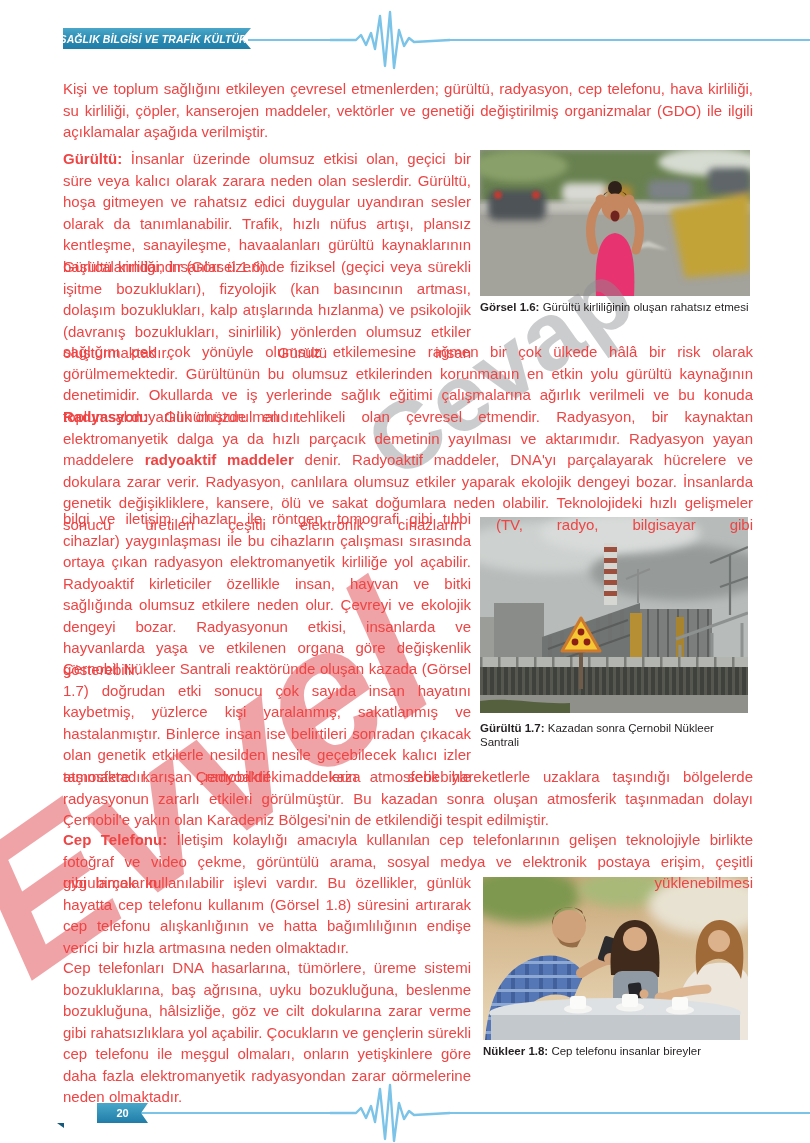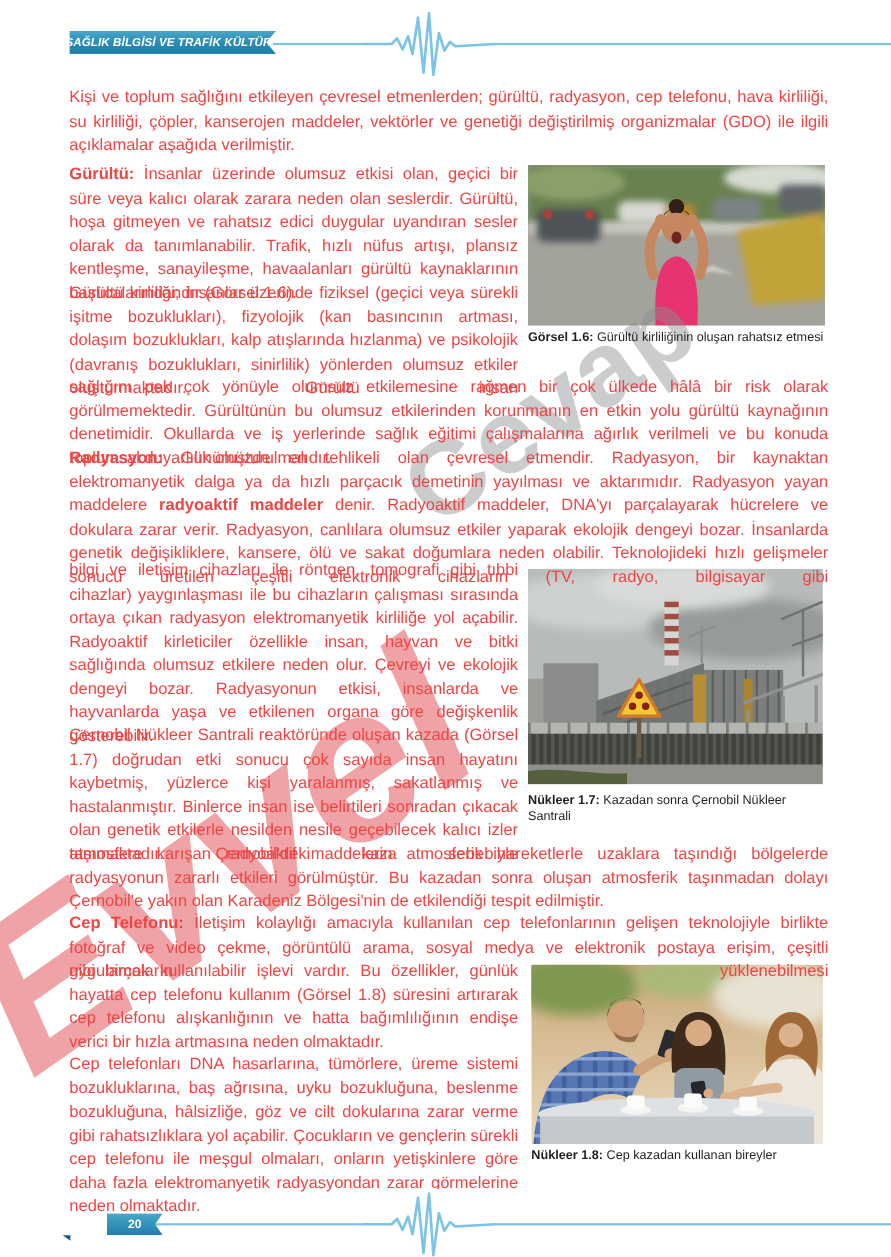--- a/index.html
+++ b/index.html
@@ -194,21 +194,21 @@
     <g>
       <rect x="99" y="128" width="4" height="44" fill="#6e5c49"></rect>
       <path d="M82 134 L120 134 L101 101 Z" fill="#f4c733" stroke="#cd7a2e" stroke-width="3" stroke-linejoin="round"></path>
       <circle cx="101" cy="115" r="3.4" fill="#8a1f14"></circle>
       <circle cx="95" cy="125" r="3.4" fill="#8a1f14"></circle>
       <circle cx="107" cy="125" r="3.4" fill="#8a1f14"></circle>
       <circle cx="101" cy="121" r="1.8" fill="#f4c733"></circle>
     </g>
   </svg>
   <div class="caption" style="left:480px; top:721px; width:268px">
-    <span class="bd">Nükleer 1.7:</span><span> Kazadan sonra Çernobil Nükleer Santrali</span>
+    <span class="bd">Gürültü 1.7:</span><span> Kazadan sonra Çernobil Nükleer Santrali</span>
   </div>
 
   <div class="txt wide jlast" style="top:829px">
     <span class="bd">Cep Telefonu:</span><span> İletişim kolaylığı amacıyla kullanılan cep telefonlarının gelişen teknolojiyle birlikte fotoğraf ve video çekme, görüntülü arama, sosyal medya ve elektronik postaya erişim, çeşitli uygulamaların yüklenebilmesi</span>
   </div>
   <div class="txt narrow" style="top:872px">
     <span>gibi birçok kullanılabilir işlevi vardır. Bu özellikler, günlük hayatta cep telefonu kullanım (Görsel 1.8) süresini artırarak cep telefonu alışkanlığının ve hatta bağımlılığının endişe verici bir hızla artmasına neden olmaktadır.</span>
   </div>
   <div class="txt narrow" style="top:957px">
     <span>Cep telefonları DNA hasarlarına, tümörlere, üreme sistemi bozukluklarına, baş ağrısına, uyku bozukluğuna, beslenme bozukluğuna, hâlsizliğe, göz ve cilt dokularına zarar verme gibi rahatsızlıklara yol açabilir. Çocukların ve gençlerin sürekli cep telefonu ile meşgul olmaları, onların yetişkinlere göre daha fazla elektromanyetik radyasyondan zarar görmelerine neden olmaktadır.</span>
@@ -263,21 +263,21 @@
       <rect x="8" y="138" width="249" height="25" fill="#c3c8cc"></rect>
       <ellipse cx="95" cy="132" rx="14" ry="4.5" fill="#f4f4f2"></ellipse>
       <rect x="87" y="119" width="16" height="13" rx="3" fill="#fbfbf9"></rect>
       <ellipse cx="147" cy="130" rx="14" ry="4.5" fill="#f4f4f2"></ellipse>
       <rect x="139" y="117" width="16" height="13" rx="3" fill="#fbfbf9"></rect>
       <ellipse cx="197" cy="133" rx="14" ry="4.5" fill="#f4f4f2"></ellipse>
       <rect x="189" y="120" width="16" height="13" rx="3" fill="#fbfbf9"></rect>
     </g>
   </svg>
   <div class="caption" style="left:483px; top:1044px; width:265px">
-    <span class="bd">Nükleer 1.8:</span><span> Cep kazadan kullanan bireyler</span>
+    <span class="bd">Nükleer 1.8:</span><span> Cep telefonu insanlar bireyler</span>
   </div>
 
   <div class="hline bottomline"></div>
   <svg class="pulse pulse-bottom" width="120" height="64" viewBox="0 0 120 64">
     <rect width="120" height="64" fill="#ffffff"></rect>
     <polyline points="0,32 26,32 31,27 36,37 41,25 45,41 50,8 55,58 60,4 64,60 69,22 74,38 79,30 84,34 120,32" fill="none" stroke="#7cc3e8" stroke-width="2.4" stroke-linejoin="round" stroke-linecap="round"></polyline>
   </svg>
   <div class="page-ribbon">
     <span>20</span>
   </div>

